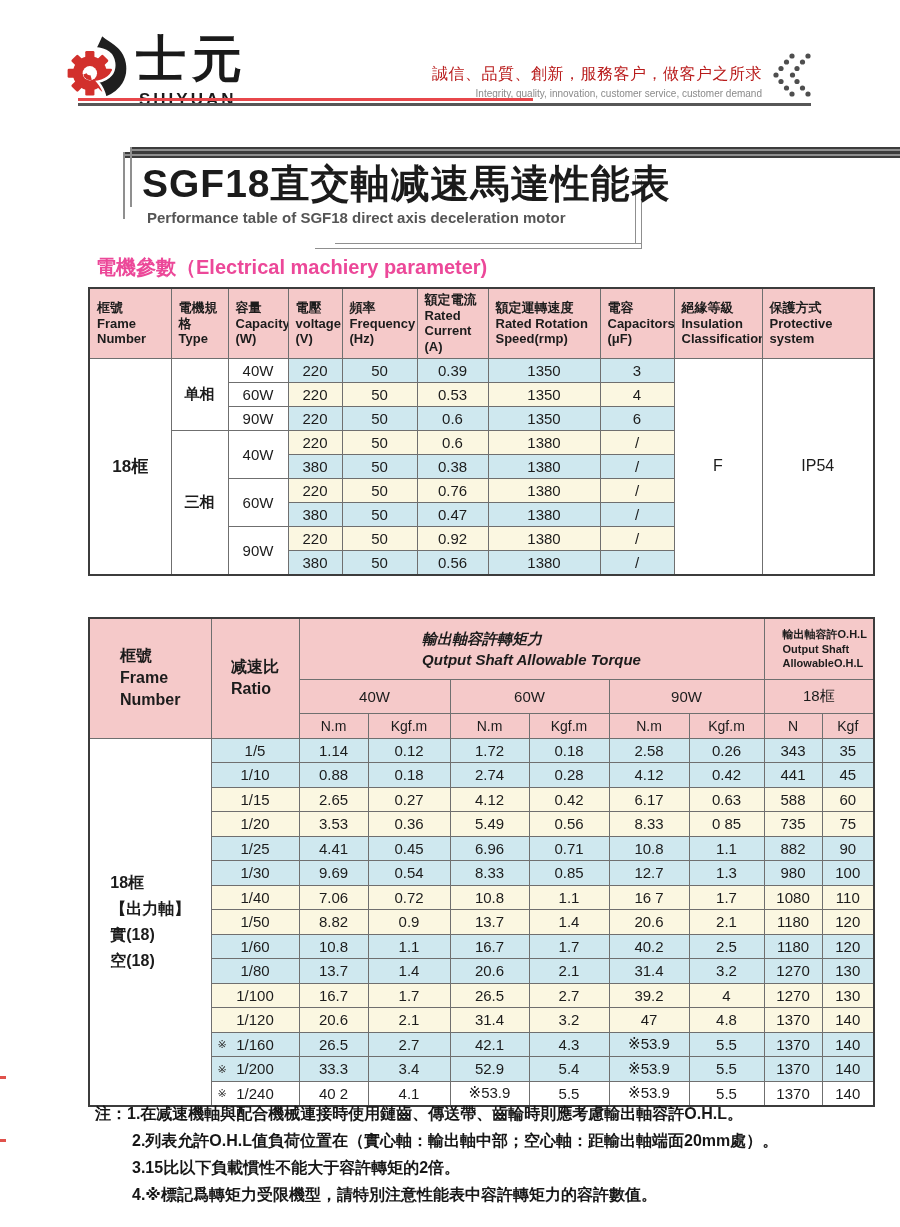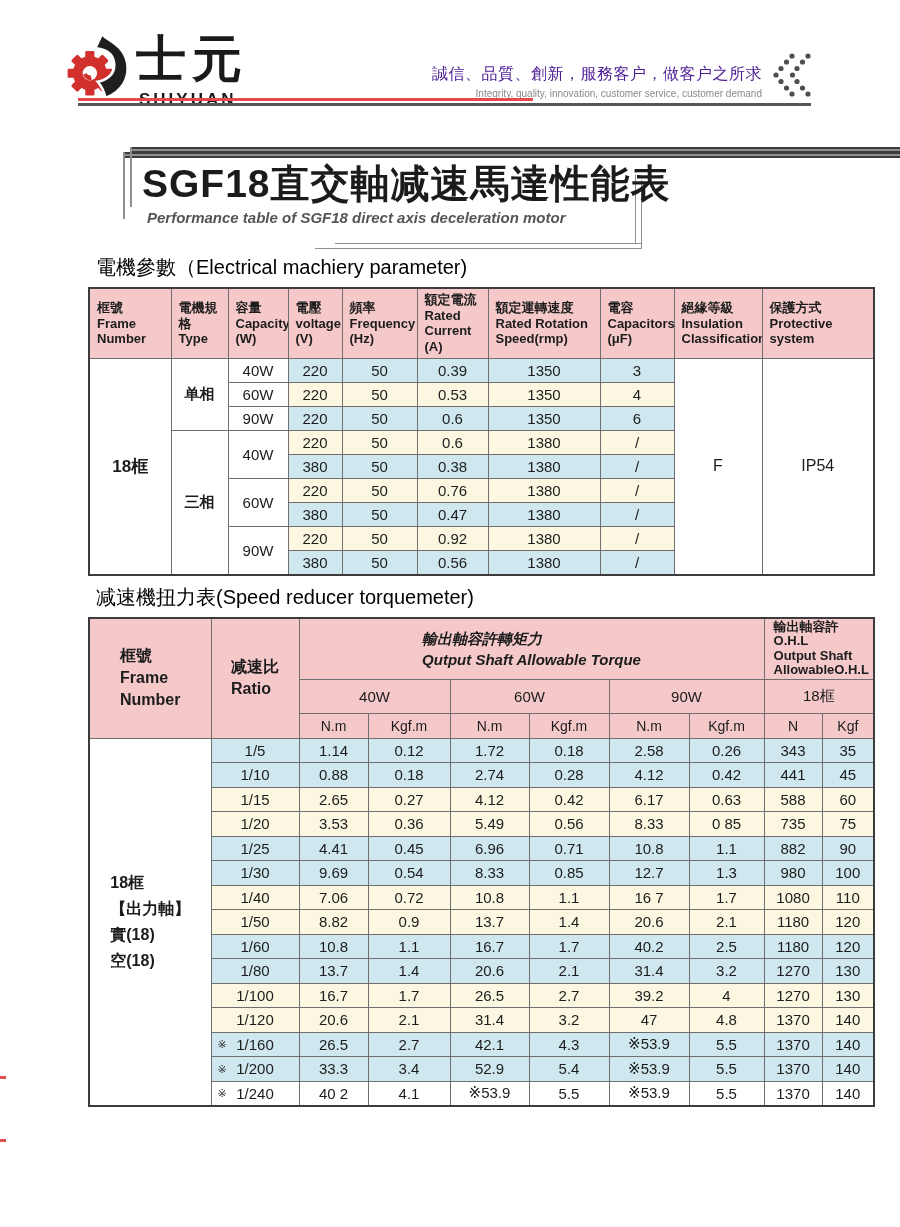--- a/index.html
+++ b/index.html
@@ -4,41 +4,41 @@
 <style>
   html,body{margin:0;padding:0;background:#fff;}
   .page{position:relative;width:900px;height:1227px;background:#fff;overflow:hidden;
         font-family:"Liberation Sans","DejaVu Sans",sans-serif;color:#1c1c1c;}
 
   
   .logo-svg{position:absolute;left:66px;top:34px;}
   .logo-cn{position:absolute;left:136px;top:30px;font-size:50px;font-weight:800;letter-spacing:6px;color:#1a1a1a;line-height:58px;}
   .logo-en{position:absolute;left:139px;top:90px;font-size:17px;font-weight:800;letter-spacing:3px;color:#1a1a1a;}
   .slogan{position:absolute;left:430px;top:64px;width:332px;text-align:right;}
-  .slogan-cn{font-size:16px;color:#4c1d95;letter-spacing:.5px;}
+  .slogan-cn{font-size:16px;color:#b91c1c;letter-spacing:.5px;}
   .slogan-en{font-size:10px;color:#8a8a8a;margin-top:3px;}
   .chevrons{position:absolute;left:772px;top:50px;}
   .red-line{position:absolute;left:78px;top:98px;width:455px;height:3px;background:#e8474b;}
   .gray-line{position:absolute;left:78px;top:103px;width:733px;height:3px;background:#575757;}
 
   
   .title-box{position:absolute;left:120px;top:147px;width:512px;height:93px;}
   .fl{position:absolute;background:#8f8f8f;}
   .fl.t1{top:0;left:10px;right:-2px;height:1.5px;}
   .fl.t2{top:5px;left:3px;right:-2px;height:1.5px;}
   .fl.l1{left:3px;top:5px;width:1.5px;height:72%;}
   .fl.l2{left:10px;top:0;width:1.5px;height:64%;}
   .fl.b1{bottom:-4px;left:42%;right:-10px;height:1.5px;}
   .fl.b2{bottom:-9px;left:38%;right:-10px;height:1.5px;}
   .fl.r1{right:-4px;top:30%;bottom:-4px;width:1.5px;}
   .fl.r2{right:-10px;top:36%;bottom:-9px;width:1.5px;}
   .main-title{position:absolute;left:22px;top:10px;font-size:39px;font-weight:800;letter-spacing:1px;color:#1b1b1b;white-space:nowrap;}
-  .sub-title{position:absolute;left:27px;top:62px;font-size:15px;font-style:italic;font-weight:700;color:#555;white-space:nowrap;}
-
-  .sec-h{position:absolute;font-size:20px;font-weight:400;color:#000000;white-space:nowrap;}
+  .sub-title{position:absolute;left:27px;top:62px;font-size:15px;font-weight:700;color:#555;white-space:nowrap;}
+
+  .sec-h{position:absolute;font-size:20px;font-weight:700;color:#ec4899;white-space:nowrap;}
   .sec1{left:96px;top:254px;}
   .sec2{left:96px;top:584px;}
 
   
   table{border-collapse:collapse;table-layout:fixed;position:absolute;background:#fff;}
   th,td{border:1px solid #6f6f6f;overflow:hidden;}
   .t1,.t2{left:88px;width:785px;border:2px solid #3c3c3c;}
   .t1{top:287px;}
   .t2{top:617px;}
   th{background:#f5c9c9;font-weight:700;vertical-align:middle;text-align:center;padding:0;}
@@ -50,21 +50,21 @@
   .t1 .phase{font-size:15px;font-weight:600;}
   .t1 .ins,.t1 .prot{font-size:16px;}
   .tone-blue{background:#cfe8ef;}
   .tone-cream{background:#fbf7e1;}
   .tone-white{background:#fff;}
 
   .t2 tr.hr1{height:61px;} .t2 tr.hr2{height:34px;} .t2 tr.hr3{height:25px;}
   .t2 th.frame-h{font-size:16px;line-height:22px;}
   .t2 th.ratio-h{font-size:16px;line-height:22px;}
   .t2 th.torque-h{font-size:15px;line-height:21px;font-style:italic;}
-  .t2 th.ohl-h{font-size:13px;line-height:14.5px;text-align:left;padding-left:9px;font-weight:700;}
+  .t2 th.ohl-h{font-size:11px;line-height:14.5px;text-align:left;padding-left:18px;font-weight:700;}
   .t2 th.power-h{font-size:15px;font-weight:400;}
   .t2 th.unit-h{font-size:14px;font-weight:400;}
   .t2 td{height:23.5px;font-size:15px;text-align:center;padding:0;}
   .t2 .torque-frame{font-size:16px;font-weight:600;line-height:26px;background:#fff;}
   .t2 td.ratio{position:relative;}
   .t2 .mark{position:absolute;left:6px;top:50%;transform:translateY(-50%);font-size:11px;color:#2e2e2e;}
 
   
   .notes{position:absolute;left:95px;top:1100px;width:780px;font-size:16px;font-weight:600;line-height:27px;color:#171717;}
   .note-line.pad{padding-left:37px;}
@@ -234,21 +234,20 @@
         <tr>
           <td class="tone-blue">380</td>
           <td class="tone-blue">50</td>
           <td class="tone-blue">0.56</td>
           <td class="tone-blue">1380</td>
           <td class="tone-blue">/</td>
         </tr>
       </tbody>
   </table>
 
-  <div class="sec-h sec2">减速機扭力表(Speed reducer torquemeter)</div>
   <table class="t2">
     <colgroup>
       <col style="width:122px">
         <col style="width:88px">
         <col style="width:69px">
         <col style="width:82px">
         <col style="width:79px">
       <col style="width:80px">
         <col style="width:80px">
         <col style="width:75px">
@@ -442,16 +441,22 @@
           <td class="tone-white">※53.9</td>
           <td class="tone-white">5.5</td>
           <td class="tone-white">※53.9</td>
           <td class="tone-white">5.5</td>
           <td class="tone-white">1370</td>
           <td class="tone-white">140</td>
         </tr>
       </tbody>
   </table>
 
+  <div class="notes">
+    <div class="note-line"><span>注：</span><span>1.在减速機軸與配合機械連接時使用鏈齒、傳送帶、齒輪時則應考慮輸出軸容許O.H.L。</span></div>
+    <div class="note-line pad">2.列表允許O.H.L值負荷位置在（實心軸：輸出軸中部；空心軸：距輸出軸端面20mm處）。</div>
+    <div class="note-line pad">3.15比以下負載慣性不能大于容許轉矩的2倍。</div>
+    <div class="note-line pad">4.※標記爲轉矩力受限機型，請特別注意性能表中容許轉矩力的容許數值。</div>
+  </div>
 
   <div class="reg-mark rm1"></div>
   <div class="reg-mark rm2"></div>
 </div>
 
 </body></html>

